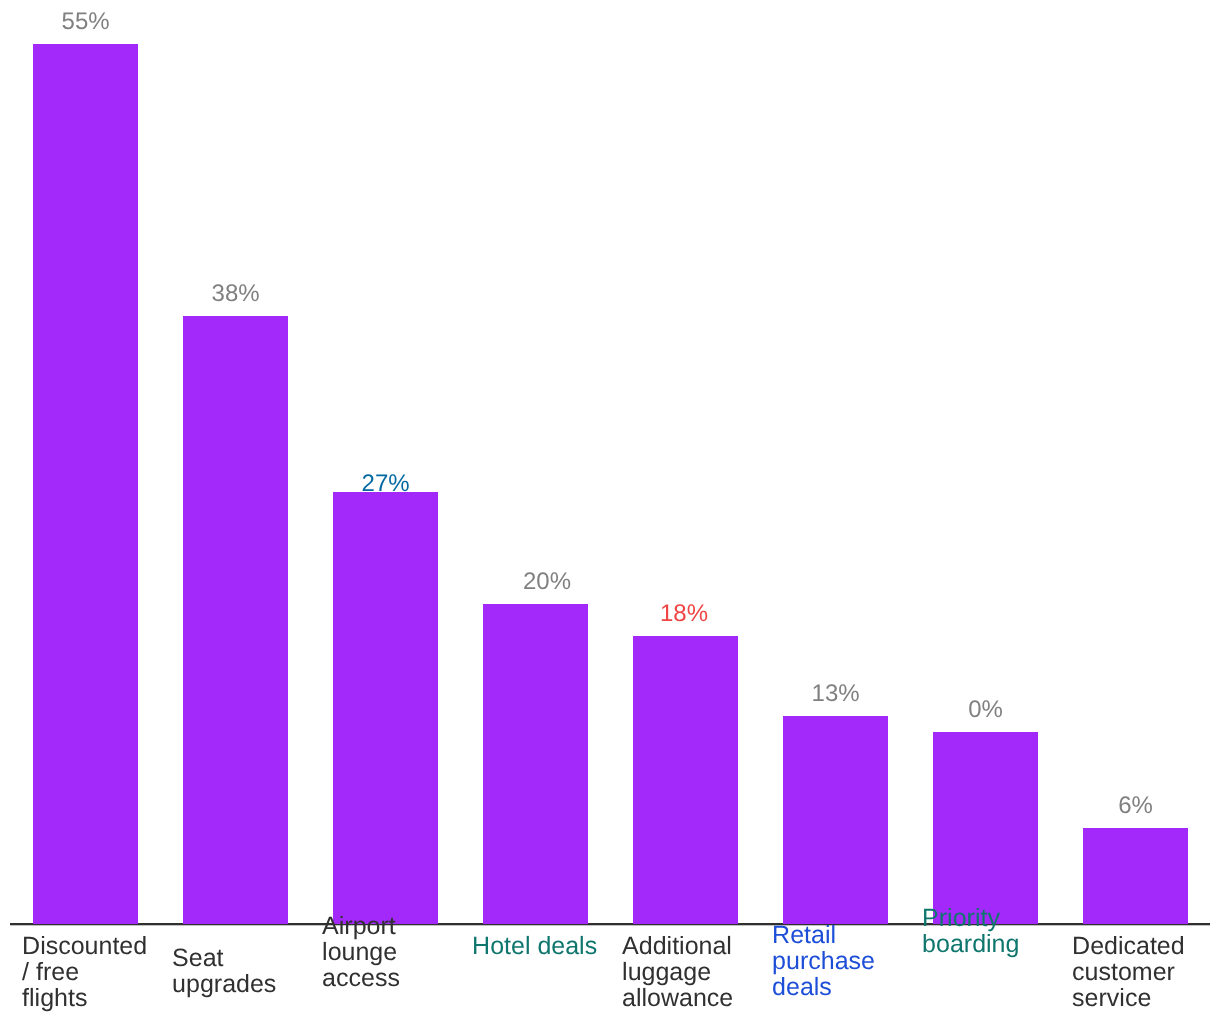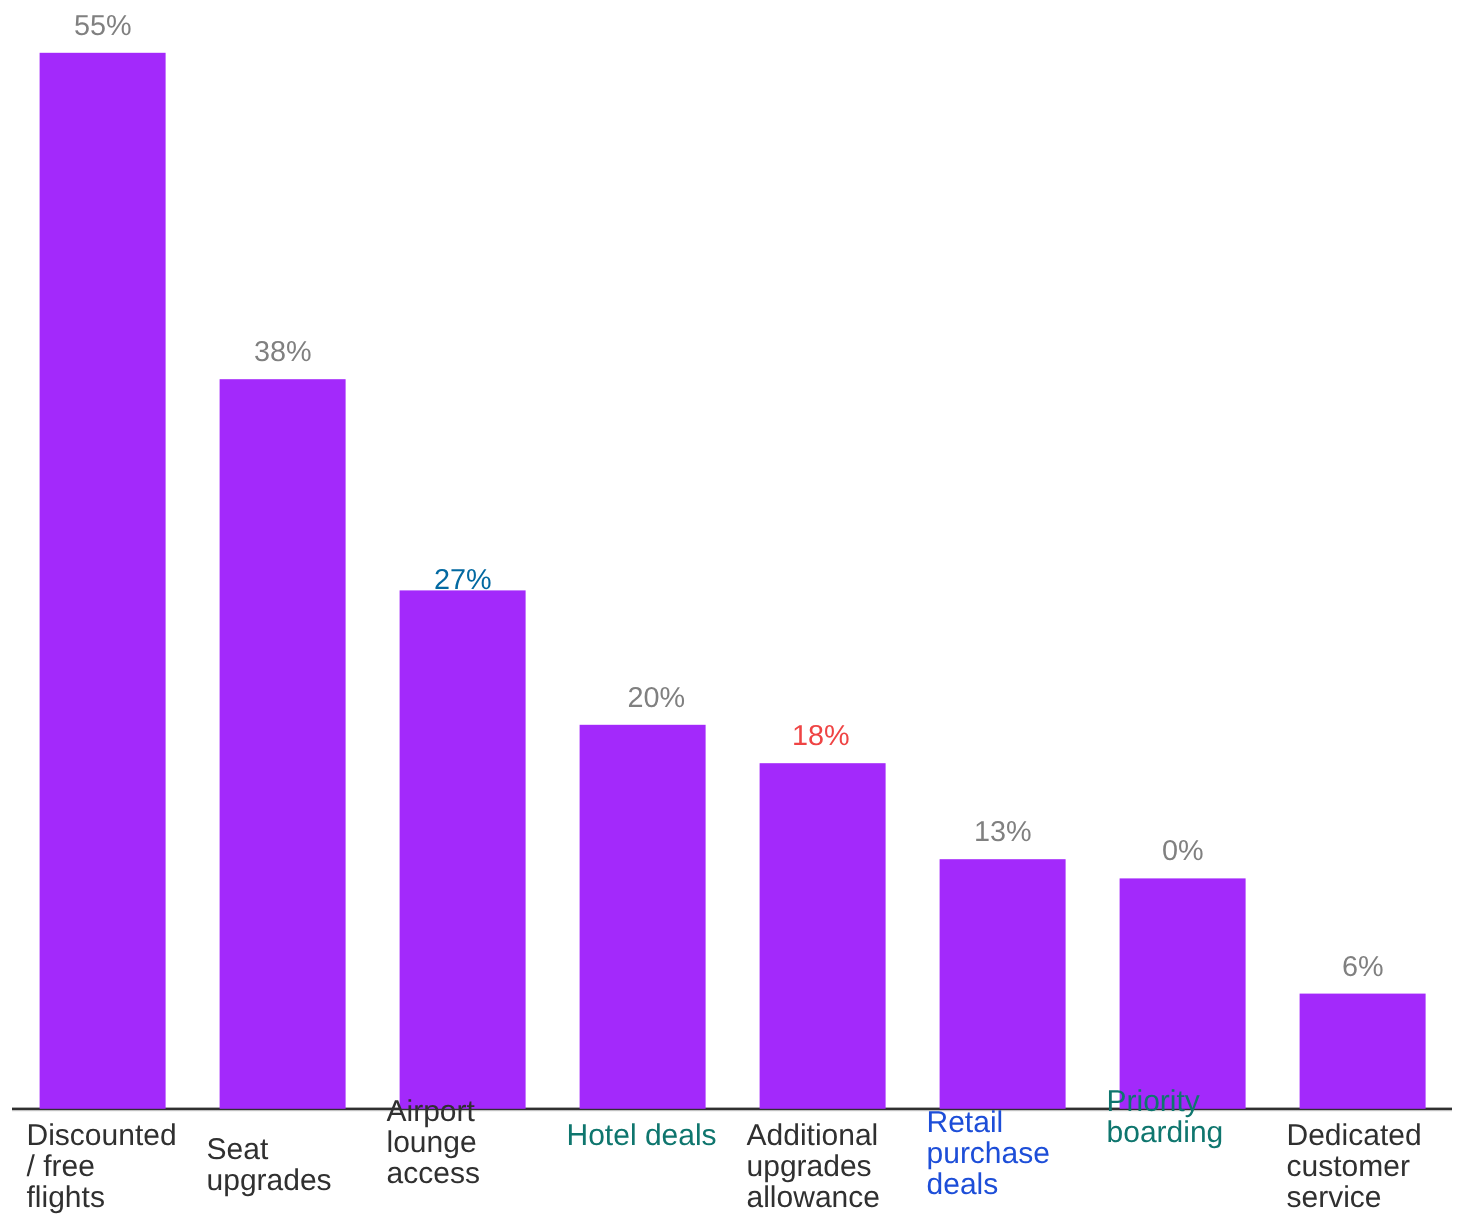--- a/index.html
+++ b/index.html
@@ -74,19 +74,19 @@
     <div class="vlabel" style="left: 775.6px; top: 681px; color: rgb(128, 128, 128);">13%</div>
     <div class="vlabel" style="left: 925.6px; top: 697px; color: rgb(128, 128, 128);">0%</div>
     <div class="vlabel" style="left: 1075.6px; top: 793px; color: rgb(128, 128, 128);">6%</div>
   </div>
 
   <div class="bar-group">
     <div class="clabel" style="left: 22.1px; width: 127px; top: 933px; color: rgb(48, 48, 48);">Discounted / free flights</div>
     <div class="clabel" style="left: 172.1px; width: 127px; top: 933px; color: rgb(48, 48, 48); margin-top: 12px;">Seat upgrades</div>
     <div class="clabel" style="left: 322.1px; width: 127px; top: 913px; color: rgb(48, 48, 48);">Airport lounge access</div>
     <div class="clabel" style="left: 472.1px; width: 127px; top: 933px; color: #0f766e;">Hotel deals</div>
-    <div class="clabel" style="left: 622.1px; width: 127px; top: 933px; color: rgb(48, 48, 48);">Additional upgrades allowance</div>
+    <div class="clabel" style="left: 622.1px; width: 127px; top: 933px; color: rgb(48, 48, 48);">Additional luggage allowance</div>
     <div class="clabel" style="left: 772.1px; width: 127px; top: 922px; color: #1d4ed8;">Retail purchase deals</div>
     <div class="clabel" style="left: 922.1px; width: 127px; top: 905px; color: #0f766e;">Priority boarding</div>
     <div class="clabel" style="left: 1072.1px; width: 127px; top: 933px; color: rgb(48, 48, 48);">Dedicated customer service</div>
   </div>
 
 </div>
 
 </body></html>

